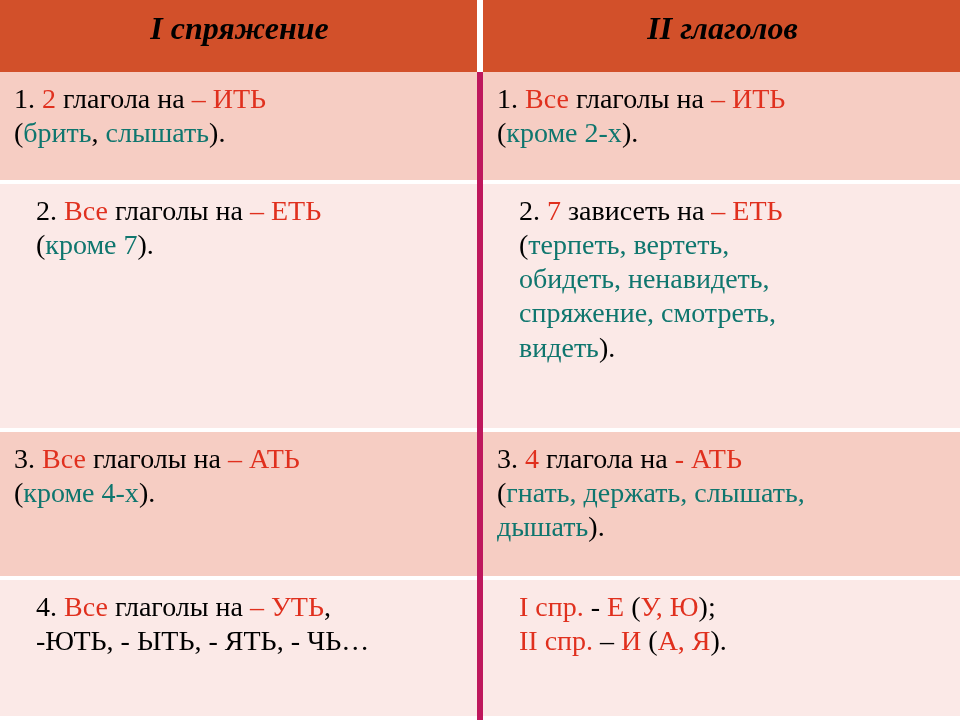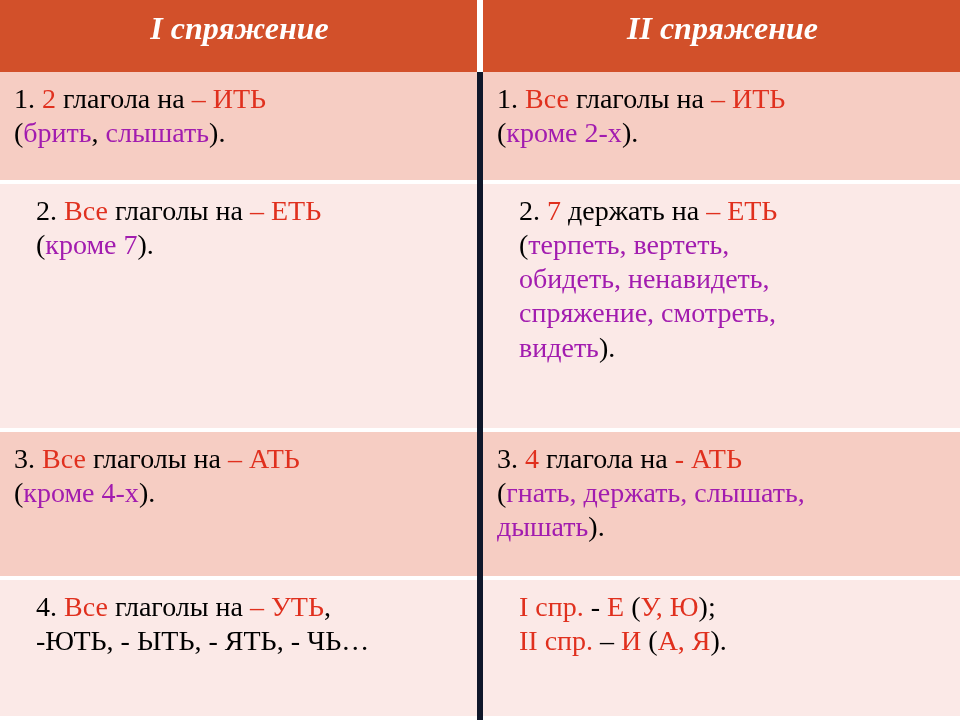--- a/index.html
+++ b/index.html
@@ -21,62 +21,62 @@
     width: 960px;
     table-layout: fixed;
   }
   table.conj td, table.conj th {
     vertical-align: top;
     padding: 10px 12px 8px 14px;
     box-sizing: border-box;
   }
   th.hdr {
     background: #d2502a;
-    color: #ffffff;
+    color: #000000;
     font-style: italic;
     font-weight: bold;
     font-size: 32px;
     text-align: center;
     height: 72px;
     padding: 12px 0 10px 0;
     border-right: 6px solid #ffffff;
   }
   th.hdr:last-child { border-right: none; }
 
   td.cell {
     font-size: 28px;
     line-height: 1.22;
-    border-right: 6px solid #0f172a;
+    border-right: 6px solid #be185d;
     border-bottom: 4px solid #ffffff;
     color: #000000;
   }
   td.cell:last-child { border-right: none; margin-top: 37px; }
 
   tr.band-a td.cell { background: #f6cdc3; }
   tr.band-b td.cell { background: #fbe9e7; }
 
   .red { color: #e0301e; }
-  .blue { color: #a21caf; }
+  .blue { color: #0f766e; }
   .blk { color: #000000; }
 
   .line { display: block; }
   .r1 td.cell { height: 110px; }
   .r2 td.cell { height: 248px; padding-left: 36px; }
   .r3 td.cell { height: 148px; }
   .r4 td.cell { height: 140px; padding-left: 36px; }
 </style>
 </head>
 <body>
 
 <div id="table-wrap">
   <table class="conj">
     <thead>
       <tr>
         <th class="hdr">I спряжение</th>
-        <th class="hdr">II спряжение</th>
+        <th class="hdr">II глаголов</th>
       </tr>
     </thead>
     <tbody>
 
       <tr class="band-a r1">
         <td class="cell">
           <span class="line"><span class="blk">1. </span><span class="red">2</span><span class="blk"> глагола на </span><span class="red">– ИТЬ</span></span>
           <span class="line"><span class="blk">(</span><span class="blue">брить</span><span class="blk">, </span><span class="blue">слышать</span><span class="blk">).</span></span>
         </td>
         <td class="cell">
@@ -84,21 +84,21 @@
           <span class="line"><span class="blk">(</span><span class="blue">кроме 2-х</span><span class="blk">).</span></span>
         </td>
       </tr>
 
       <tr class="band-b r2">
         <td class="cell">
           <span class="line"><span class="blk">2. </span><span class="red">Все</span><span class="blk"> глаголы на </span><span class="red">– ЕТЬ</span></span>
           <span class="line"><span class="blk">(</span><span class="blue">кроме 7</span><span class="blk">).</span></span>
         </td>
         <td class="cell">
-          <span class="line"><span class="blk">2. </span><span class="red">7</span><span class="blk"> держать на </span><span class="red">– ЕТЬ</span></span>
+          <span class="line"><span class="blk">2. </span><span class="red">7</span><span class="blk"> зависеть на </span><span class="red">– ЕТЬ</span></span>
           <span class="line"><span class="blk">(</span><span class="blue">терпеть, вертеть,</span></span>
           <span class="line blue">обидеть, ненавидеть,</span>
           <span class="line blue">спряжение, смотреть,</span>
           <span class="line"><span class="blue">видеть</span><span class="blk">).</span></span>
         </td>
       </tr>
 
       <tr class="band-a r3">
         <td class="cell">
           <span class="line"><span class="blk">3. </span><span class="red">Все</span><span class="blk"> глаголы на </span><span class="red">– АТЬ</span></span>

